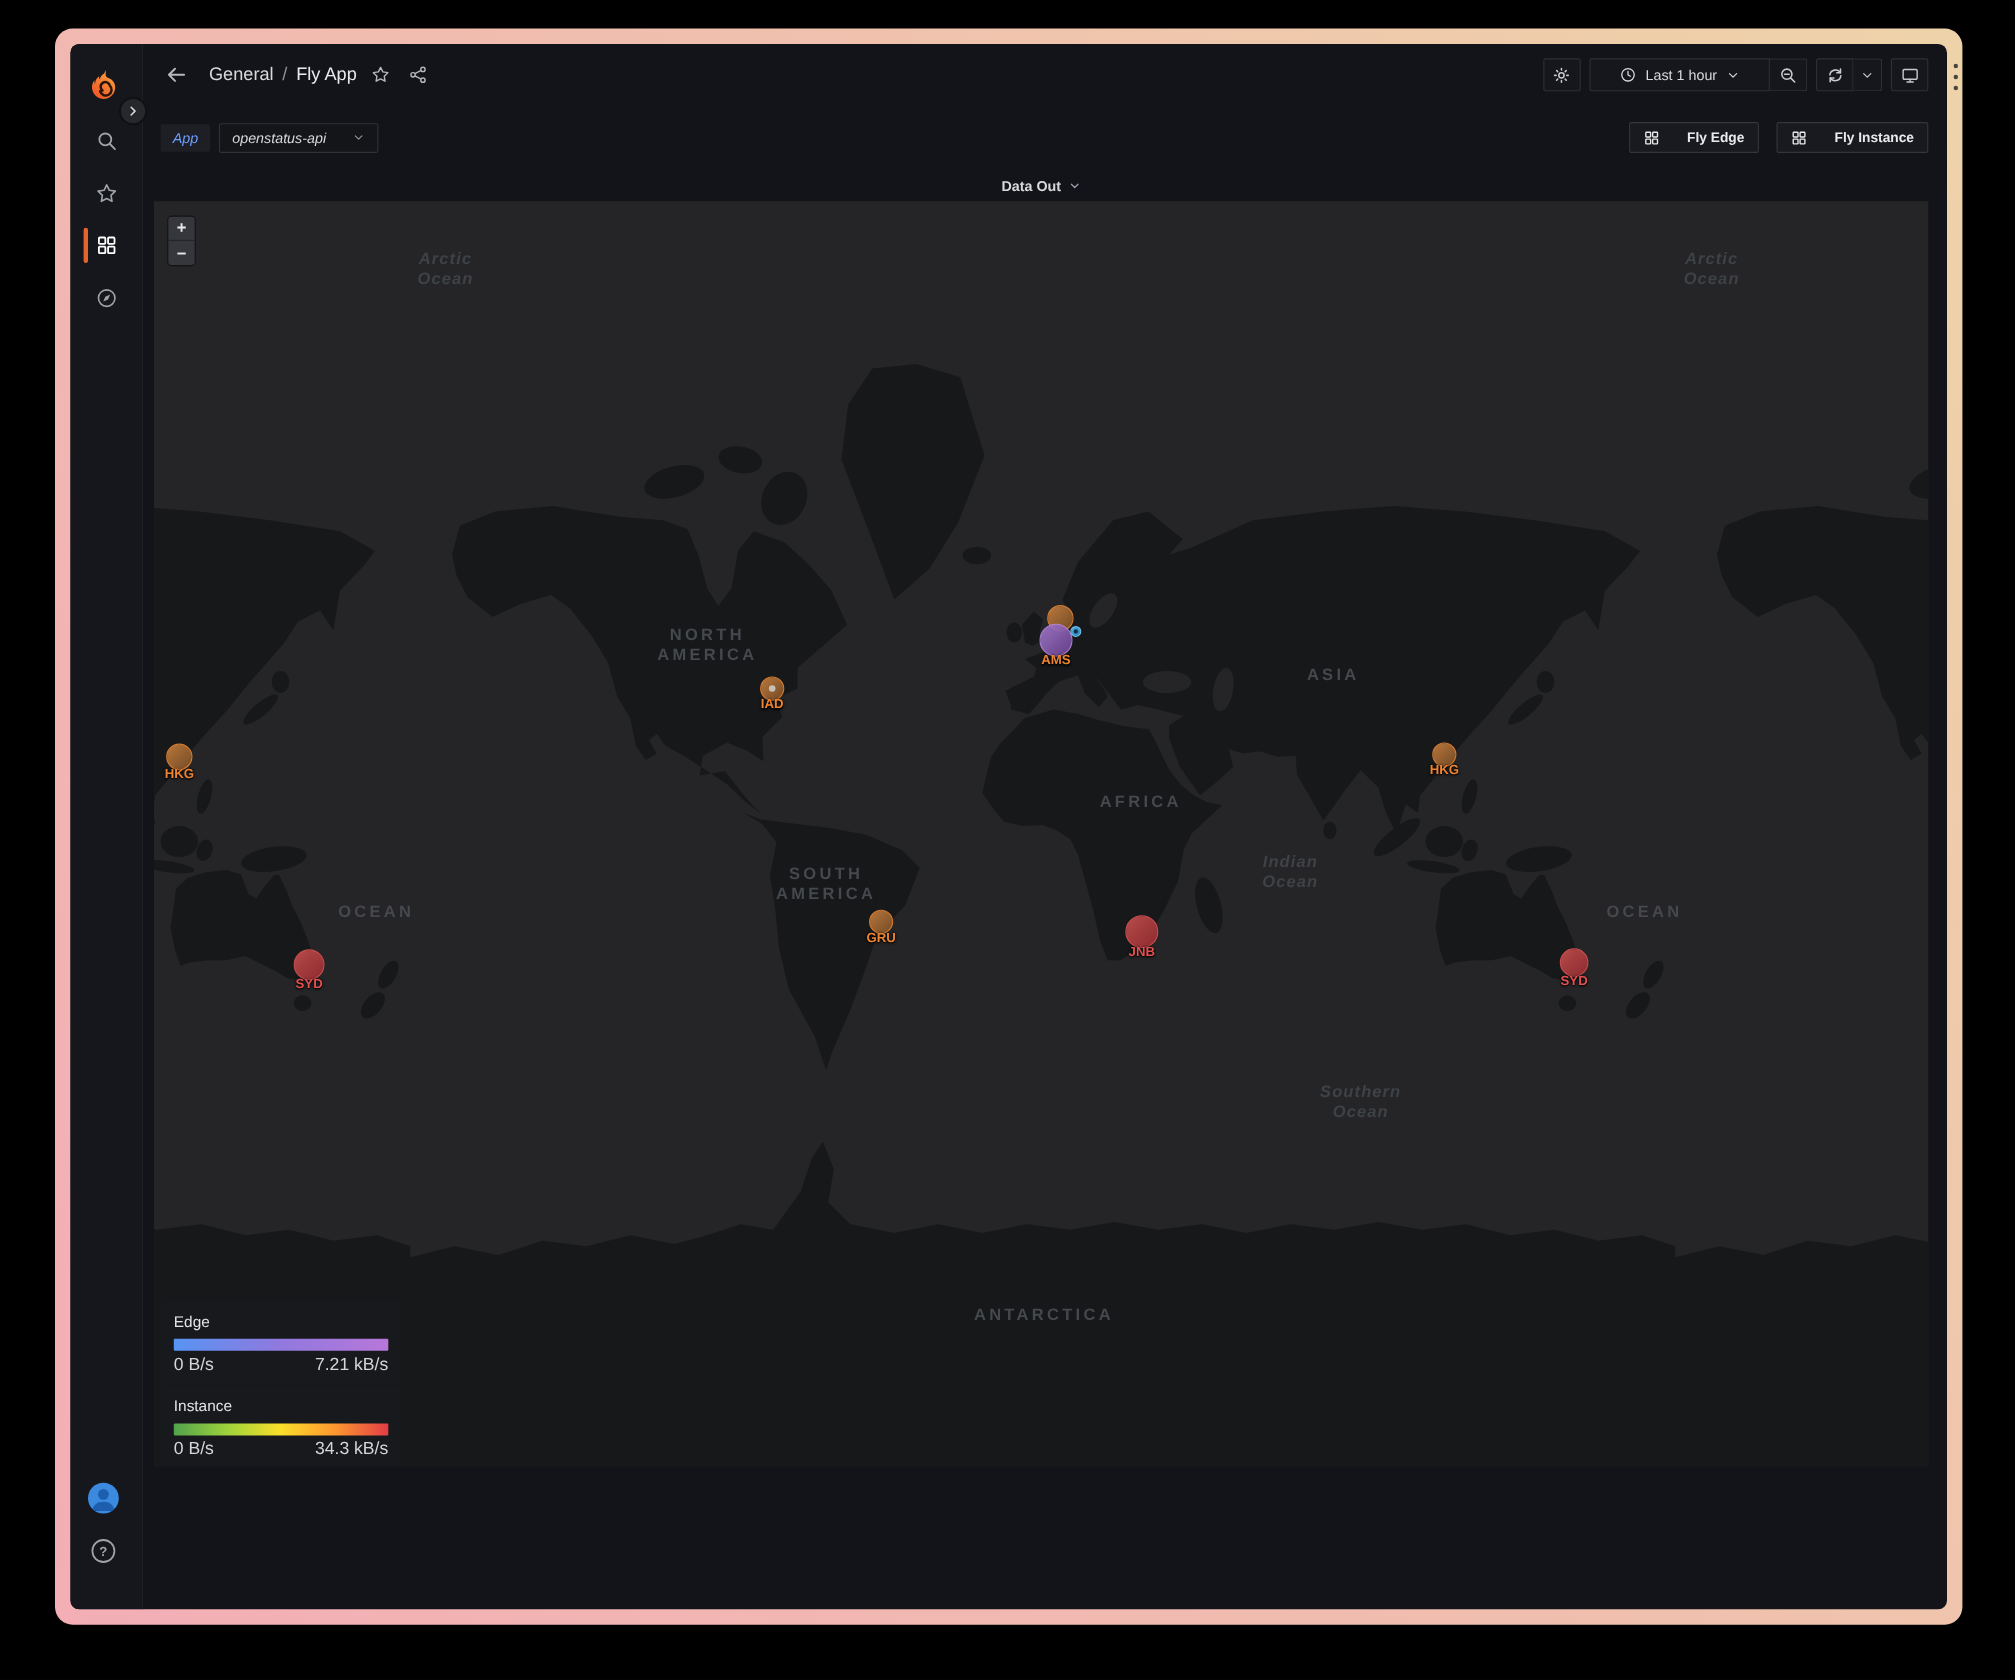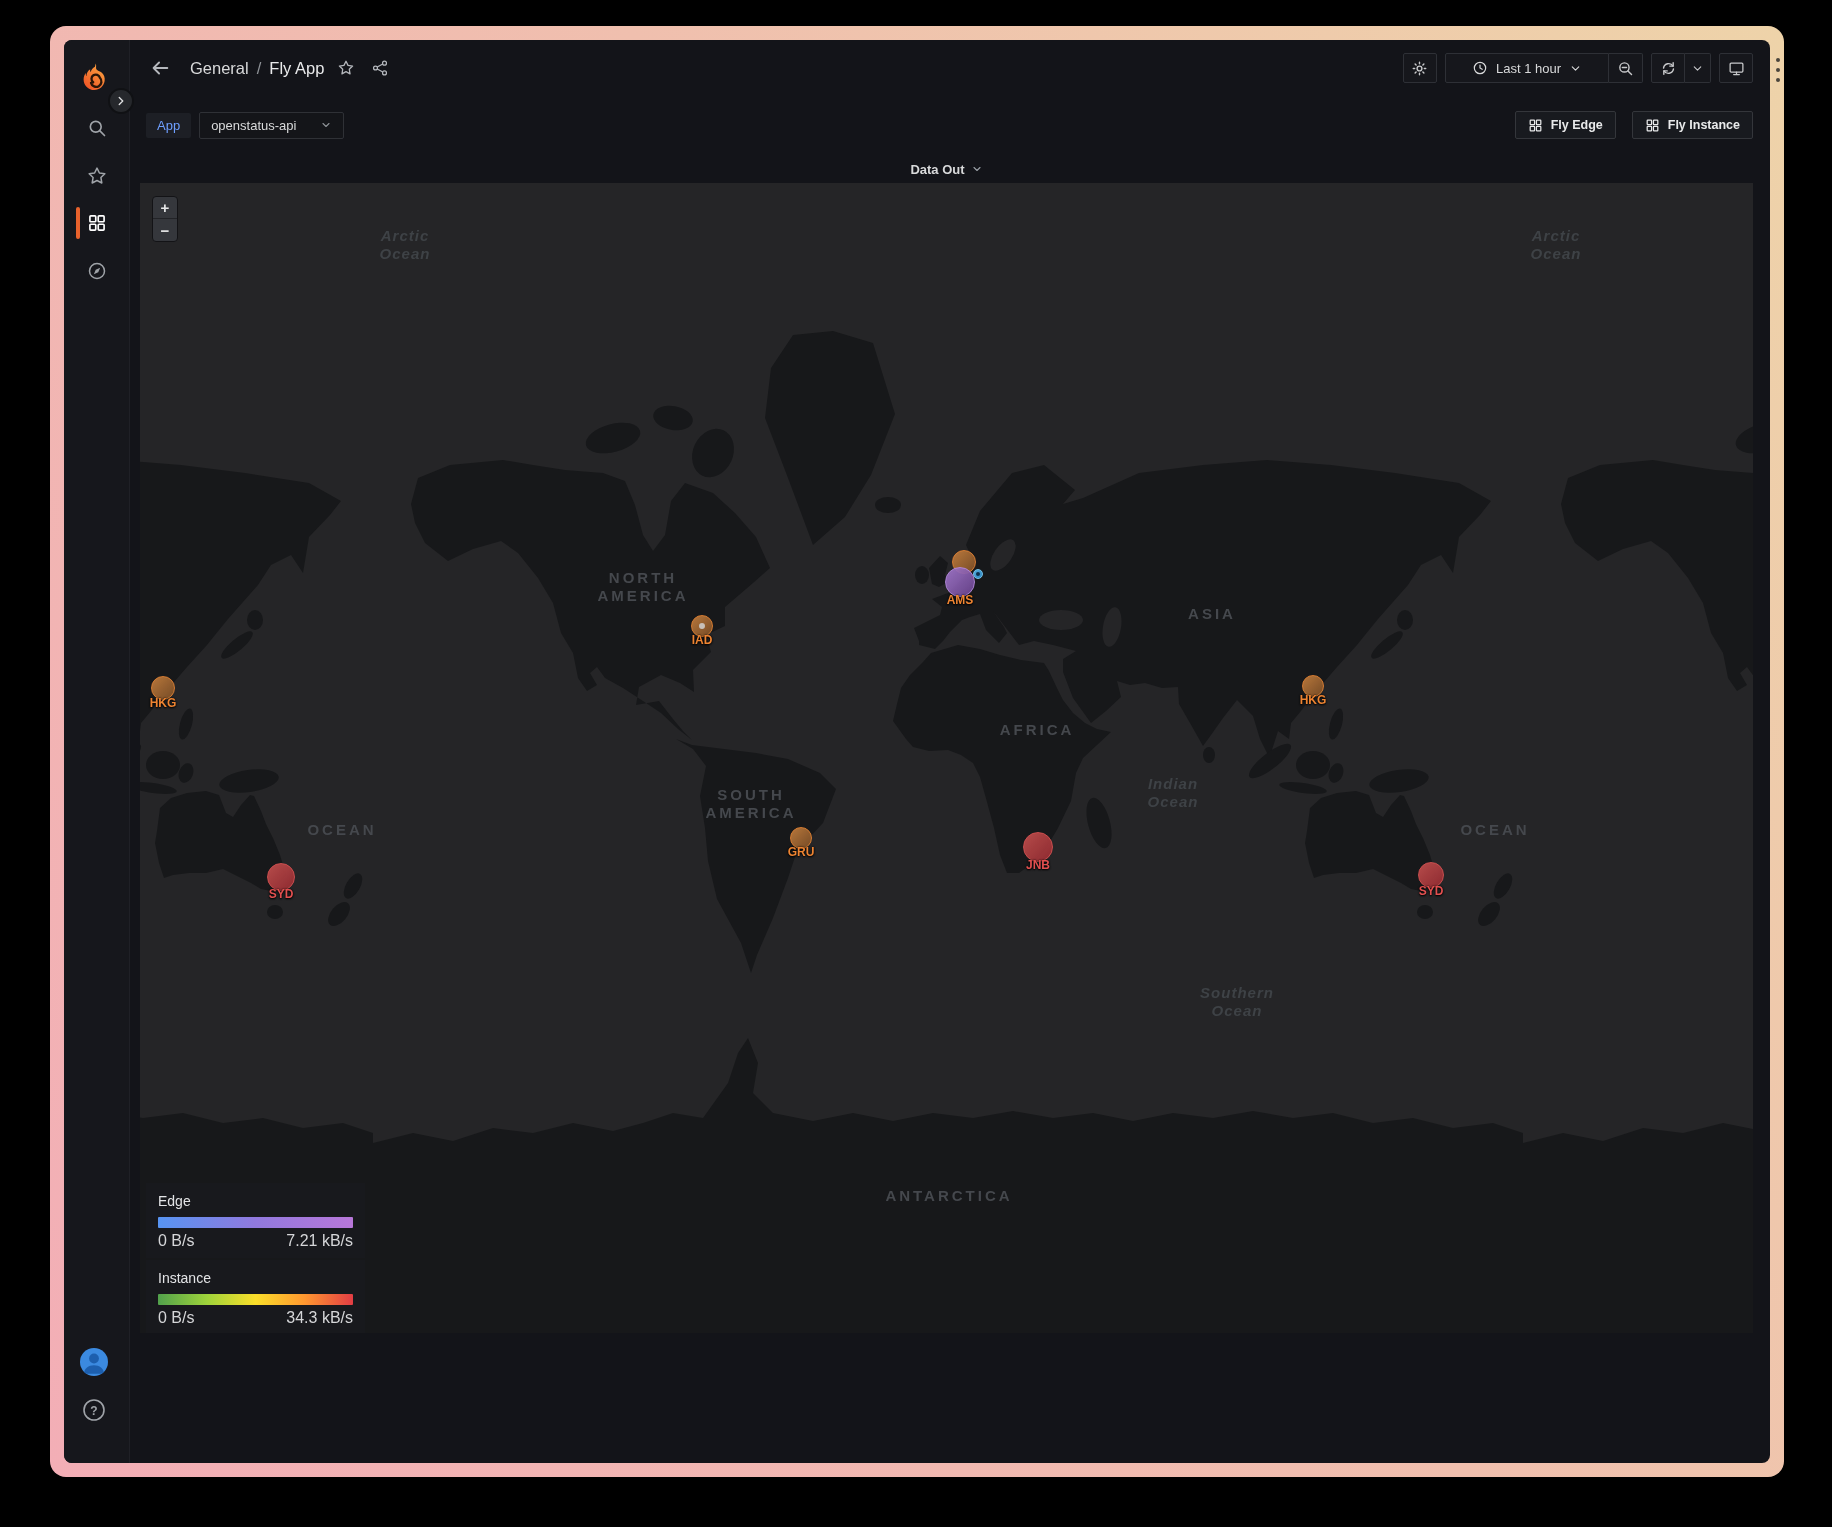--- a/index.html
+++ b/index.html
@@ -46,28 +46,28 @@
     background:#16171c; border:1px solid #2e3036; border-radius:2px; color:#c8c9cb; }
   .tb-square { width:34px; }
   .tb-group { display:flex; }
   .tb-group .tb-btn { border-radius:0; }
   .tb-group .tb-btn:first-child { border-radius:2px 0 0 2px; }
   .tb-group .tb-btn:last-child { border-radius:0 2px 2px 0; border-left:none; }
   .time-btn { padding:0 26px; gap:8px; font-size:13px; font-weight:500; color:#d8d9da; }
 
   .subbar { position:absolute; left:16px; top:71px; right:17px; height:28px;
     display:flex; align-items:center; justify-content:space-between; }
-  .subbar-left { display:flex; align-items:center; gap:8px; }
+  .subbar-left { display:flex; align-items:center; gap:8px;font-style:italic; }
   .app-chip { background:#1d1f25; color:#6e9fff; font-weight:500; padding:5px 11px;
     border-radius:2px; font-size:13px; }
   .var-dropdown { display:flex; align-items:center; gap:24px; border:1px solid #2f3136;
     border-radius:2px; padding:5px 11px; color:#d8d9da; font-size:13px; background:#141519; }
   .var-dropdown .chev { color:#8e9297; }
   .subbar-right { display:flex; gap:16px; }
-  .fly-btn { display:flex; align-items:center; gap:8px; background:#181a1f;
+  .fly-btn { display:flex; align-items:center; gap:25px; background:#181a1f;
     border:1px solid #34363b; border-radius:2px; padding:0 12px; height:28px;
     color:#e9eaeb; font-size:12.5px; font-weight:700; }
 
   .panel-title { position:absolute; left:10px; top:118px; width:1613px; height:22px;
     display:flex; align-items:center; justify-content:center; gap:6px;
     font-size:13px; font-weight:600; color:#d8d9da; }
   .panel-title .chev { color:#9aa0a6; }
 
   
   .map { position:absolute; left:10px; top:143px; width:1613px; height:1150px;

